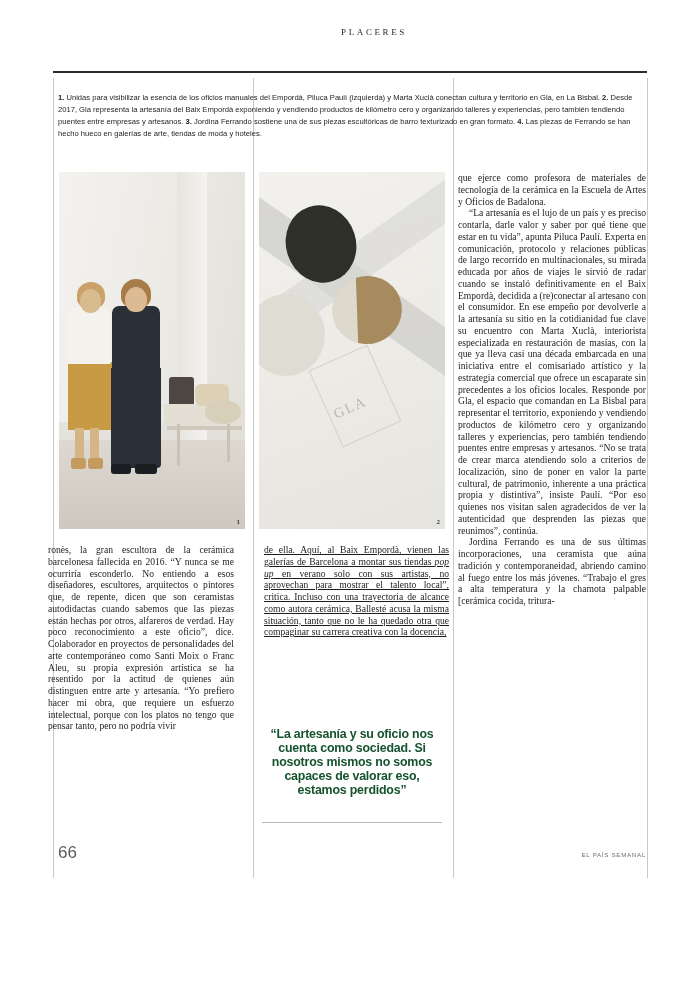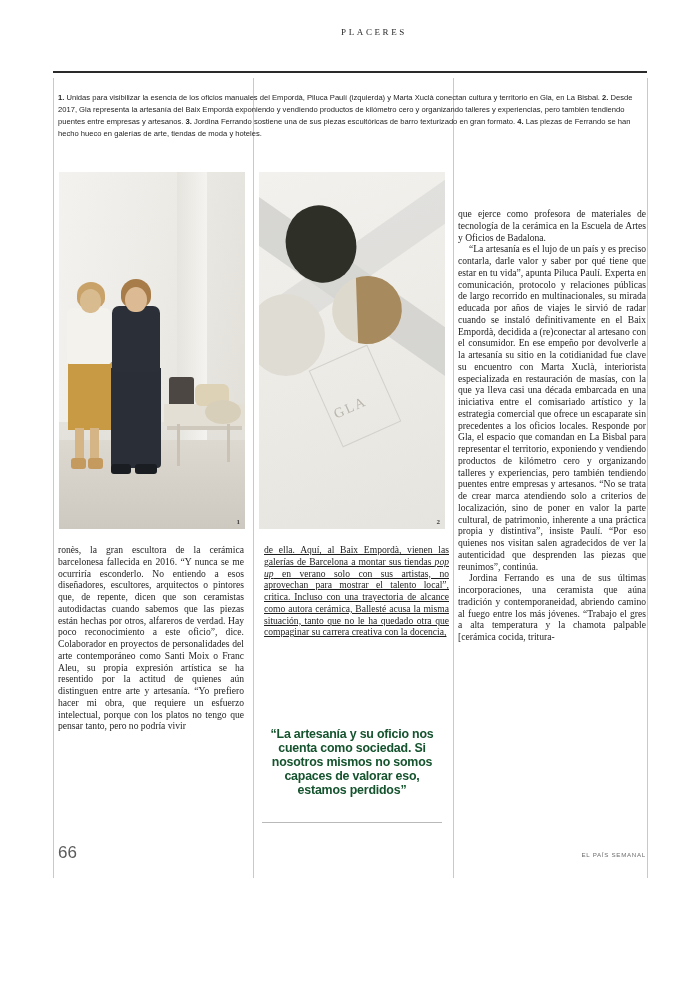--- a/index.html
+++ b/index.html
@@ -129,25 +129,25 @@
 
   
   .col{
     position:absolute;top:544px;width:186px;
     font-family:"Liberation Serif", serif;
     font-size:9.6px;line-height:11.75px;
     text-align:justify;color:#1d1d1d;
     -webkit-hyphens:auto;hyphens:auto;
   }
   .col p{margin:0;text-indent:0;}
-  .col1{left:58px;}
+  .col1{left:48px;}
   .col2{left:264px;width:185px;text-decoration:underline;}
   .col3{left:458px;width:188px;top:172px;}
   .col3 p{text-indent:11px;}
-  .col3 p.noind{text-indent:0;margin-top:36px;}
+  .col3 p.noind{text-indent:0;}
 
   
   .pullquote{
     position:absolute;left:259px;top:727px;width:186px;
     font-family:"Liberation Sans", sans-serif;
     font-weight:bold;
     font-size:12.4px;line-height:14px;
     text-align:center;color:#14532d;
     letter-spacing:-0.2px;
   }

